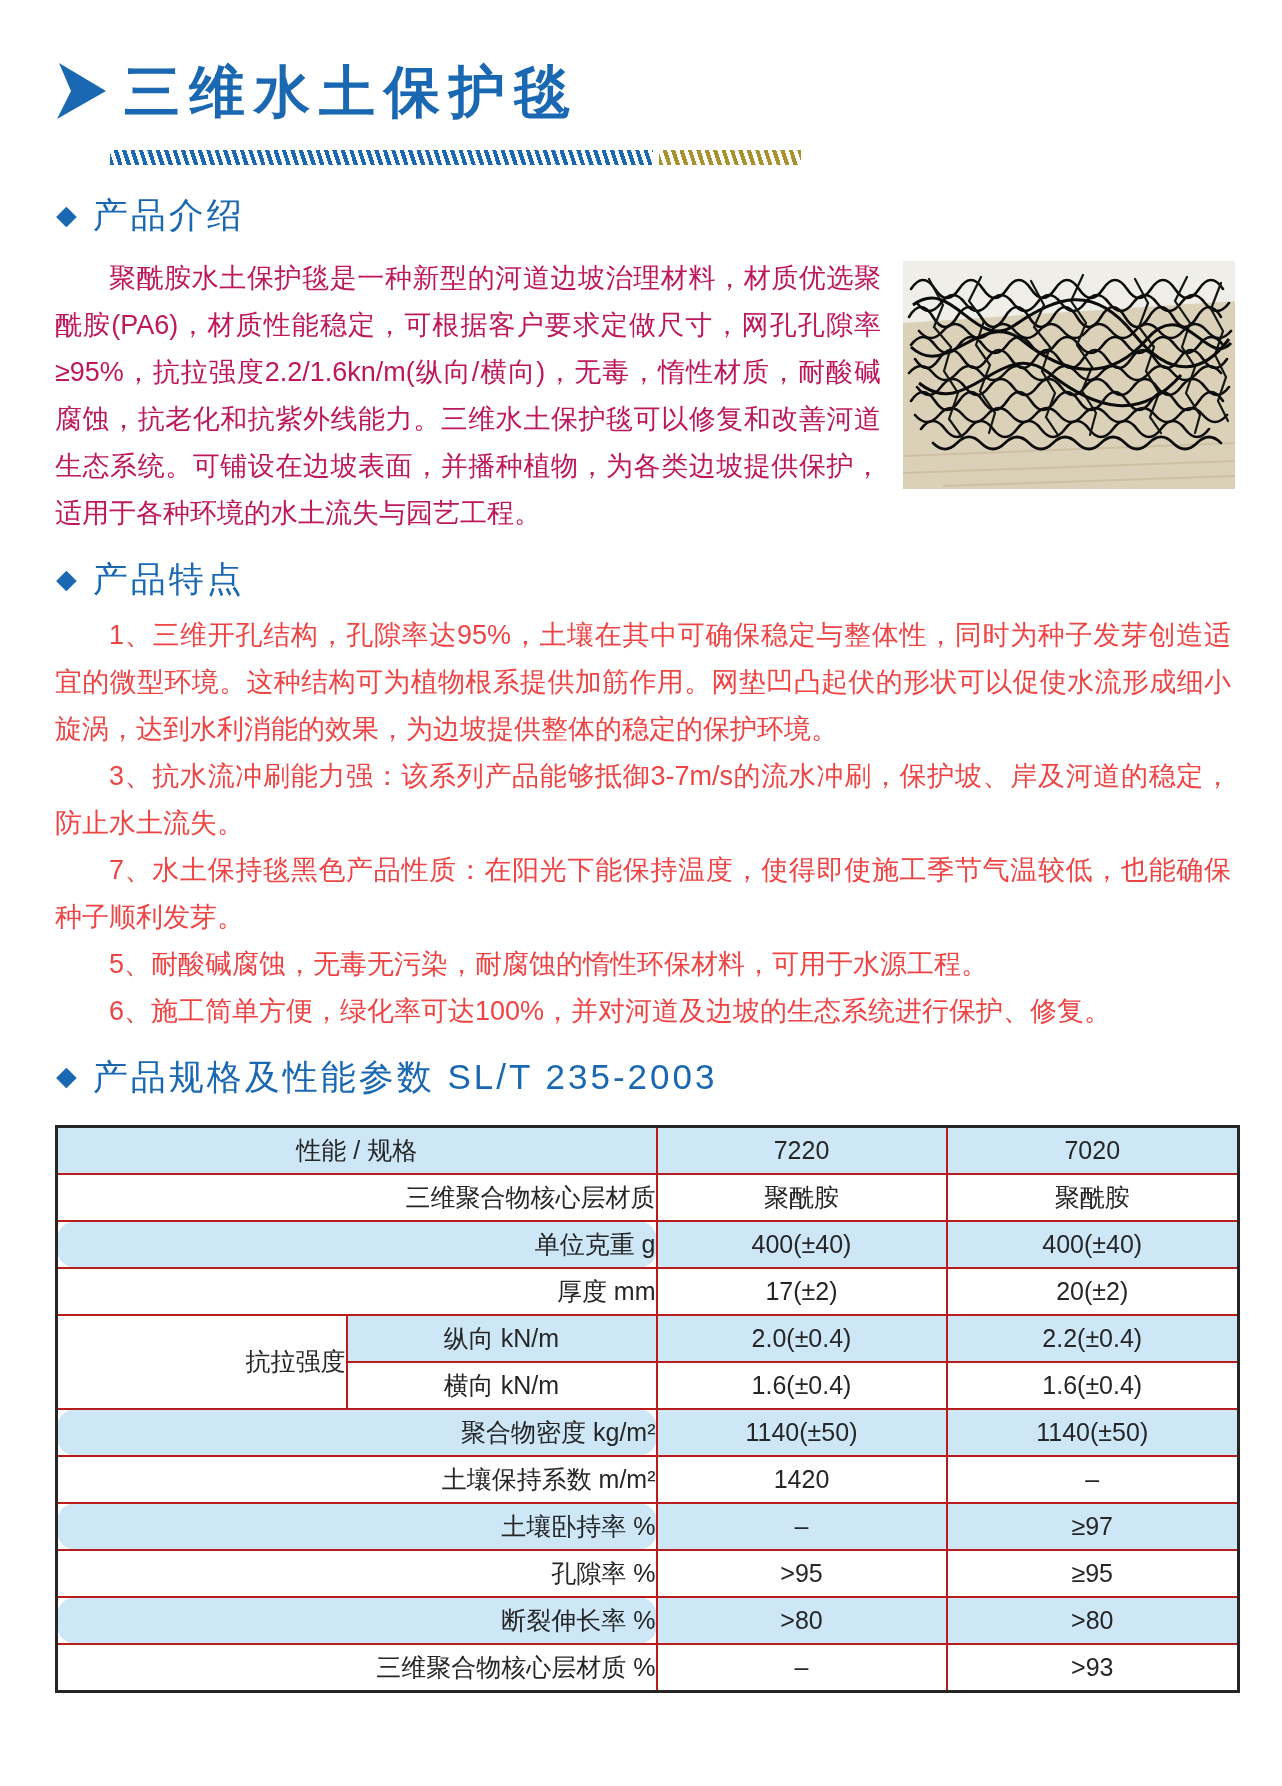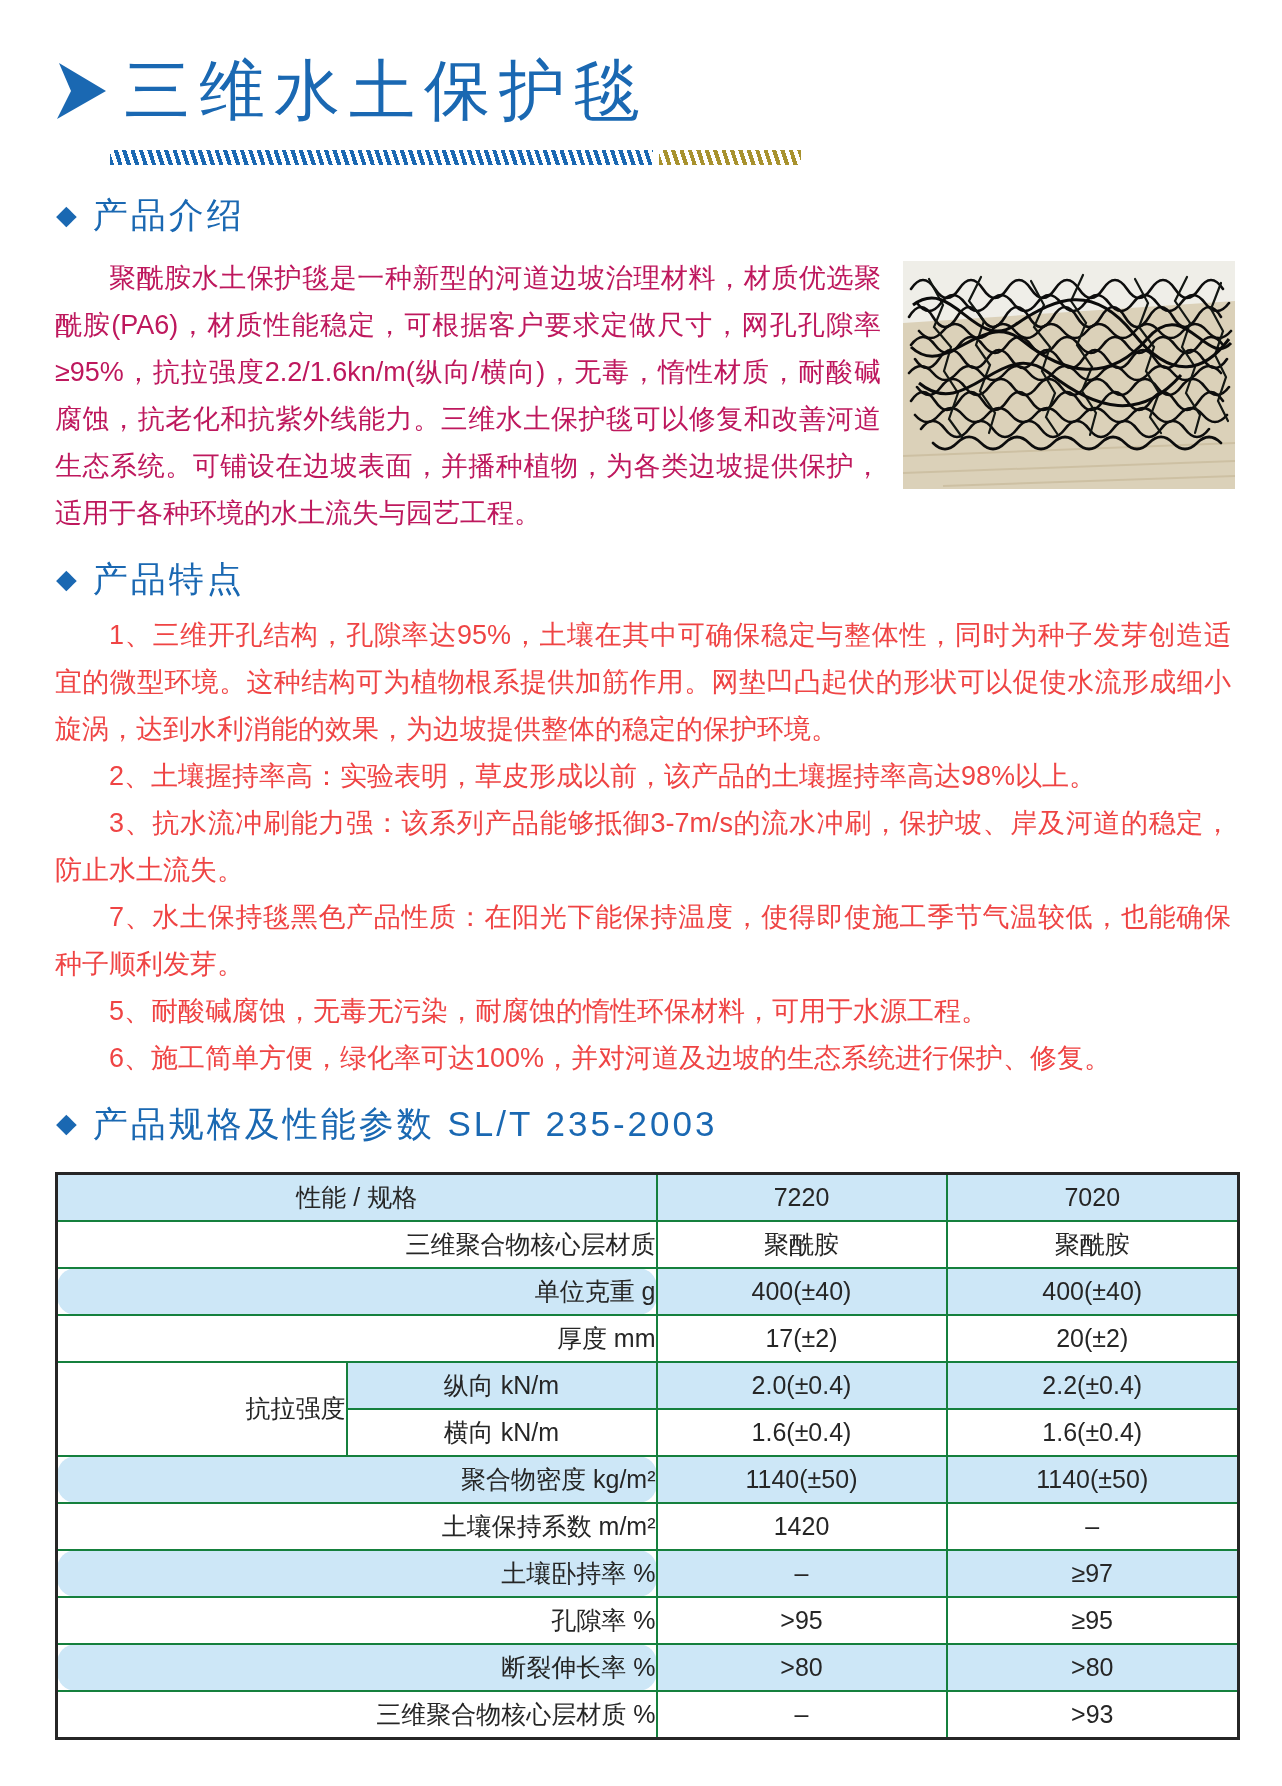--- a/index.html
+++ b/index.html
@@ -5,21 +5,21 @@
   html,body{margin:0;padding:0;background:#ffffff;}
   body{
     width:1282px;height:1786px;position:relative;overflow:hidden;
     font-family:"Liberation Sans","DejaVu Sans",sans-serif;color:#262626;
   }
   
   .title-row{display:flex;align-items:center;margin:48px 0 0 56px;height:86px;}
   .title-arrow{width:50px;height:58px;flex:0 0 auto;}
   .page-title{
     font-family:"DejaVu Serif","Liberation Serif",serif;
-    font-size:66px;font-weight:normal;color:#1a68b2;
+    font-size:56px;font-weight:bold;color:#1a68b2;
     letter-spacing:9px;margin-left:18px;white-space:nowrap;line-height:1;
   }
   .stripe-bar{display:flex;margin:16px 0 0 110px;height:15px;}
   .stripe-blue{
     width:543px;height:15px;
     background:repeating-linear-gradient(72deg,#1a68b2 0 4px,#ffffff 4px 8px);
   }
   .stripe-gap{width:6px;height:15px;background:#ffffff;}
   .stripe-gold{
     width:142px;height:15px;
@@ -46,21 +46,21 @@
     overflow:hidden;
   }
   .features{width:1176px;margin:12px 0 0 55px;font-size:27px;line-height:47px;text-align:justify;}
   .features p{margin:0;text-indent:2em;color:#ef4444;}
   
   table.specs{
     width:1182px;margin:28px 0 0 55px;border-collapse:collapse;
     border:3px solid #262626;table-layout:fixed;
   }
   table.specs td{
-    border:2px solid #15803d;height:45px;font-size:25px;color:#262626;
+    border:2px solid #b91c1c;height:45px;font-size:25px;color:#262626;
     padding:0;background:#ffffff;
   }
   table.specs col.c1{width:290px;} table.specs col.c2{width:310px;}
   table.specs col.c3{width:290px;} table.specs col.c4{width:292px;}
   td.lab{text-align:right;padding-left:52px;border-radius:19px;}
   td.val,td.ctr{text-align:center;}
   tr.hl td{background:#cde7f7;}
   td.group-cell{background:#ffffff !important;text-align:right;}
   .clear{clear:both;}
 </style>
@@ -127,21 +127,20 @@
   <p class="para">聚酰胺水土保护毯是一种新型的河道边坡治理材料，材质优选聚酰胺(PA6)，材质性能稳定，可根据客户要求定做尺寸，网孔孔隙率≥95%，抗拉强度2.2/1.6kn/m(纵向/横向)，无毒，惰性材质，耐酸碱腐蚀，抗老化和抗紫外线能力。三维水土保护毯可以修复和改善河道生态系统。可铺设在边坡表面，并播种植物，为各类边坡提供保护，适用于各种环境的水土流失与园艺工程。</p>
   <div class="clear"></div>
 </div>
 
 <div class="sec-head" id="features-head">
   <span class="diamond">◆</span>
   <span class="sec-title">产品特点</span>
 </div>
 <div class="features">
   <p>1、三维开孔结构，孔隙率达95%，土壤在其中可确保稳定与整体性，同时为种子发芽创造适宜的微型环境。这种结构可为植物根系提供加筋作用。网垫凹凸起伏的形状可以促使水流形成细小旋涡，达到水利消能的效果，为边坡提供整体的稳定的保护环境。</p>
-  <p>2、土壤握持率高：实验表明，草皮形成以前，该产品的土壤握持率高达98%以上。</p>
   <p>3、抗水流冲刷能力强：该系列产品能够抵御3-7m/s的流水冲刷，保护坡、岸及河道的稳定，防止水土流失。</p>
   <p>7、水土保持毯黑色产品性质：在阳光下能保持温度，使得即使施工季节气温较低，也能确保种子顺利发芽。</p>
   <p>5、耐酸碱腐蚀，无毒无污染，耐腐蚀的惰性环保材料，可用于水源工程。</p>
   <p>6、施工简单方便，绿化率可达100%，并对河道及边坡的生态系统进行保护、修复。</p>
 </div>
 
 <div class="sec-head" id="specs-head">
   <span class="diamond">◆</span>
   <span class="sec-title">产品规格及性能参数 SL/T 235-2003</span>
 </div>

